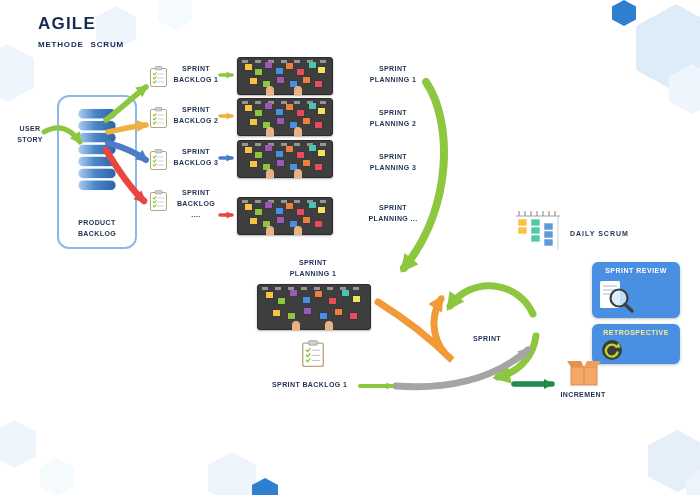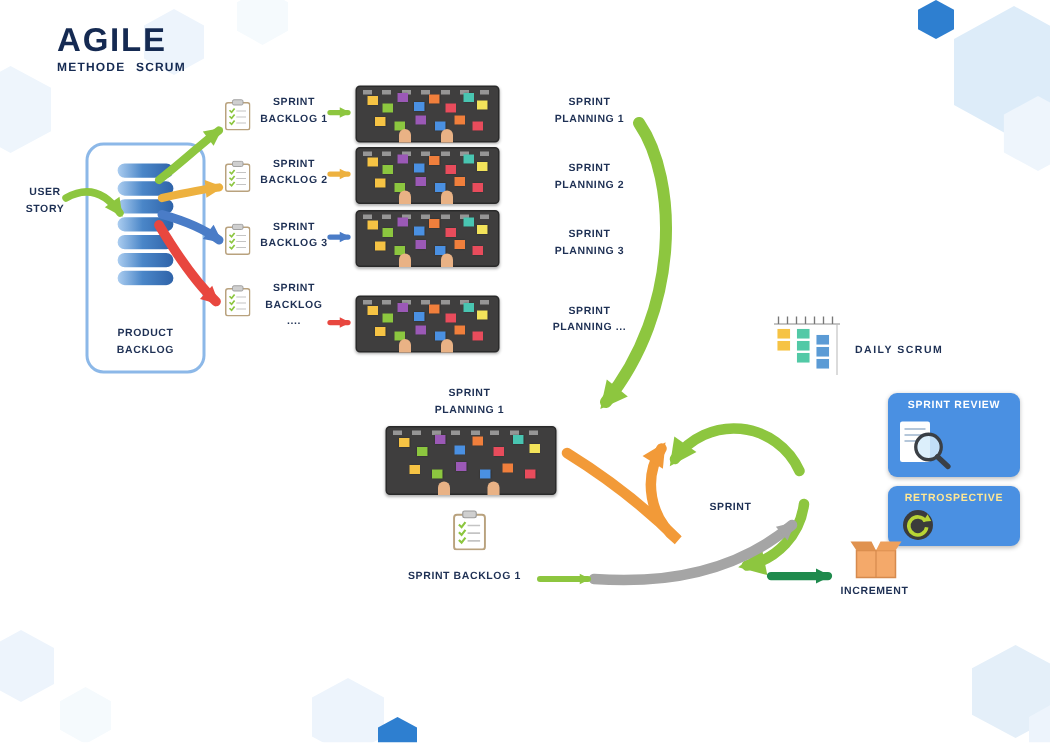--- a/index.html
+++ b/index.html
@@ -1,21 +1,21 @@
 <!DOCTYPE html>
 <html><head>
 <meta charset="utf-8">
 <style>
   html,body{margin:0;padding:0;background:#fff;}
   .canvas{position:relative;width:700px;height:495px;background:#fff;overflow:hidden;
           font-family:"Liberation Sans",sans-serif;}
   .hex{position:absolute;clip-path:polygon(50% 0,100% 25%,100% 75%,50% 100%,0 75%,0 25%);}
   .lbl{position:absolute;font-size:7px;font-weight:bold;color:#1e3054;letter-spacing:.4px;
        text-align:center;line-height:1.55;}
-  .title{position:absolute;left:38px;top:14px;font-size:22px;font-weight:800;color:#152a52;letter-spacing:1.2px;}
+  .title{position:absolute;left:38px;top:14px;font-size:17px;font-weight:800;color:#152a52;letter-spacing:1.2px;}
   .subtitle{position:absolute;left:38px;top:40px;font-size:8px;font-weight:bold;color:#152a52;letter-spacing:.8px;word-spacing:4px;}
   .pb-box{position:absolute;left:57px;top:95px;width:76px;height:150px;border:2px solid #8cb8e8;
           border-radius:12px;background:#fff;}
   .pb-box svg{position:absolute;left:50%;transform:translateX(-50%);top:7px;}
   .pb-label{position:absolute;left:0;right:0;bottom:8px;font-size:7px;font-weight:bold;color:#1e3054;
             text-align:center;letter-spacing:.4px;line-height:1.5;}
   .arrows{position:absolute;left:0;top:0;pointer-events:none;}
   .board{position:absolute;background:#3f3e3e;border:1px solid #2a2a2a;border-radius:3px;
          box-shadow:0 1px 2px rgba(0,0,0,.3);}
   .board::before{content:"";position:absolute;top:2px;left:4%;right:4%;height:3px;opacity:.55;

